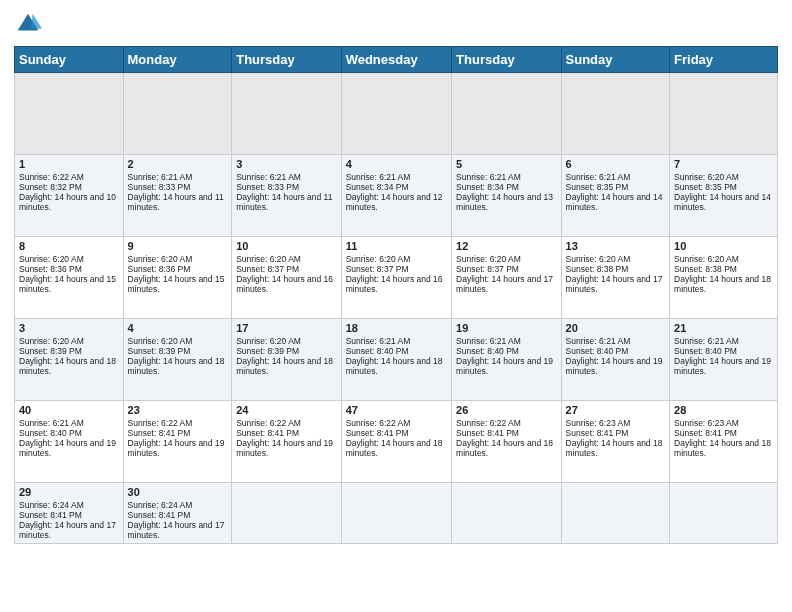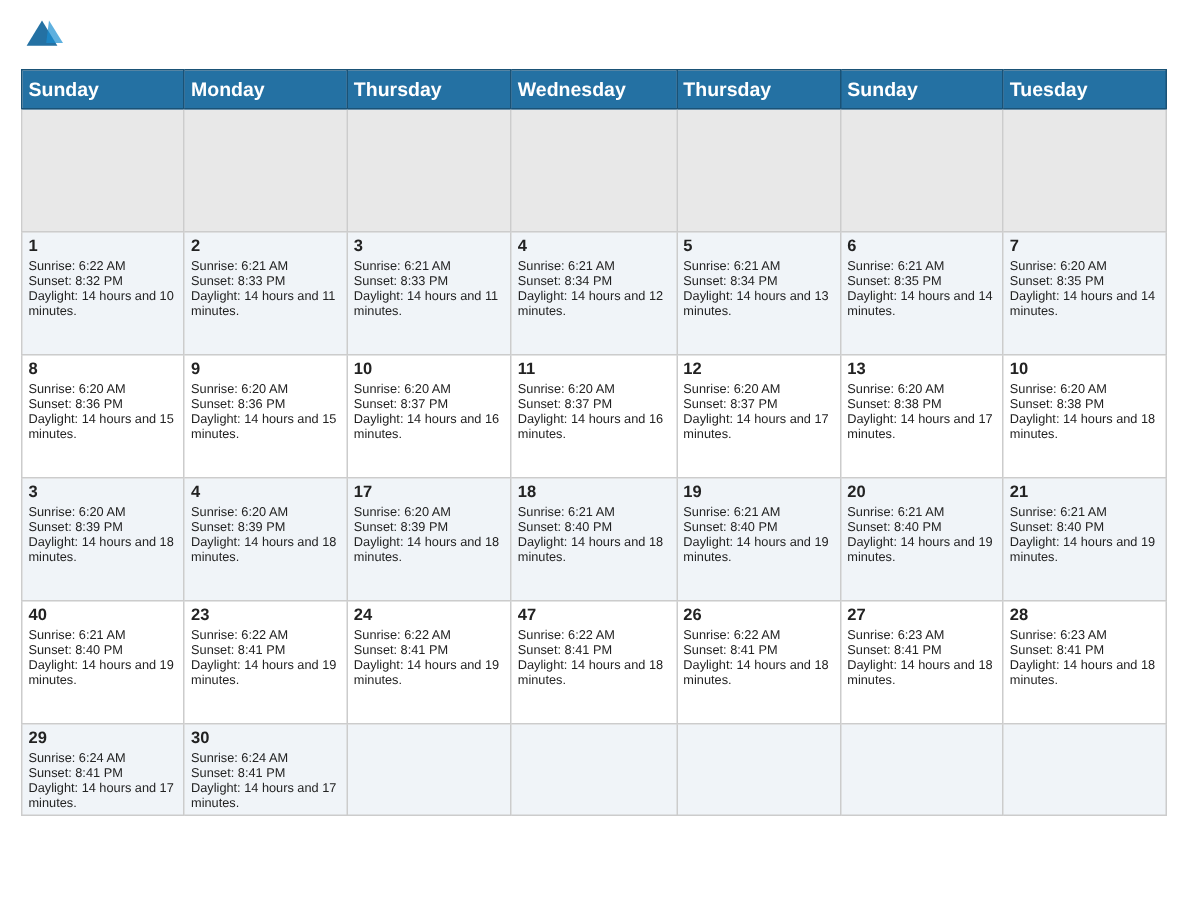--- a/index.html
+++ b/index.html
@@ -121,21 +121,21 @@
 
   <table class="calendar" id="cal-table">
     <thead>
       <tr id="cal-header">
           <th>Sunday</th>
           <th>Monday</th>
           <th>Thursday</th>
           <th>Wednesday</th>
           <th>Thursday</th>
           <th>Sunday</th>
-          <th>Tuesday</th>
+          <th>Friday</th>
         </tr>
     </thead>
     <tbody id="cal-body">
         <tr>
           <td class="empty"></td>
           <td class="empty"></td>
           <td class="empty"></td>
           <td class="empty"></td>
           <td class="empty"></td>
           <td class="empty"></td>

